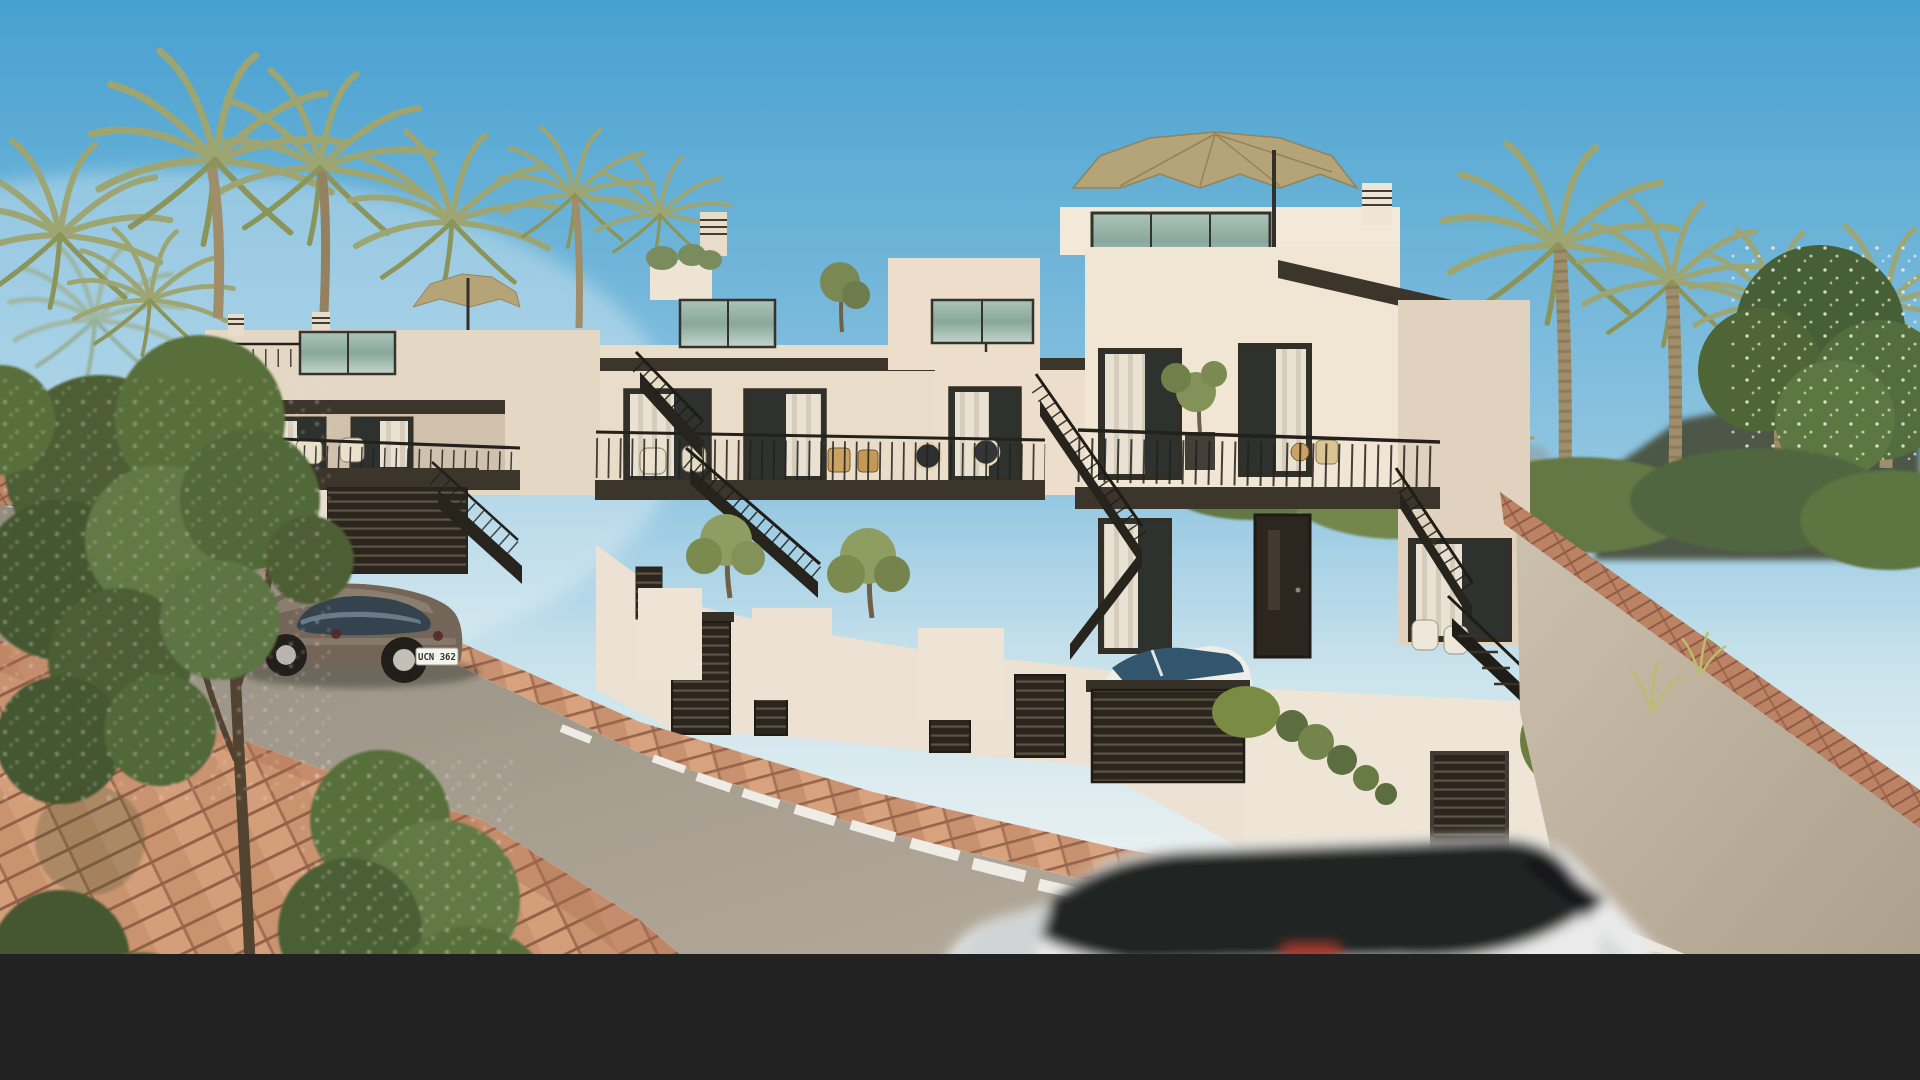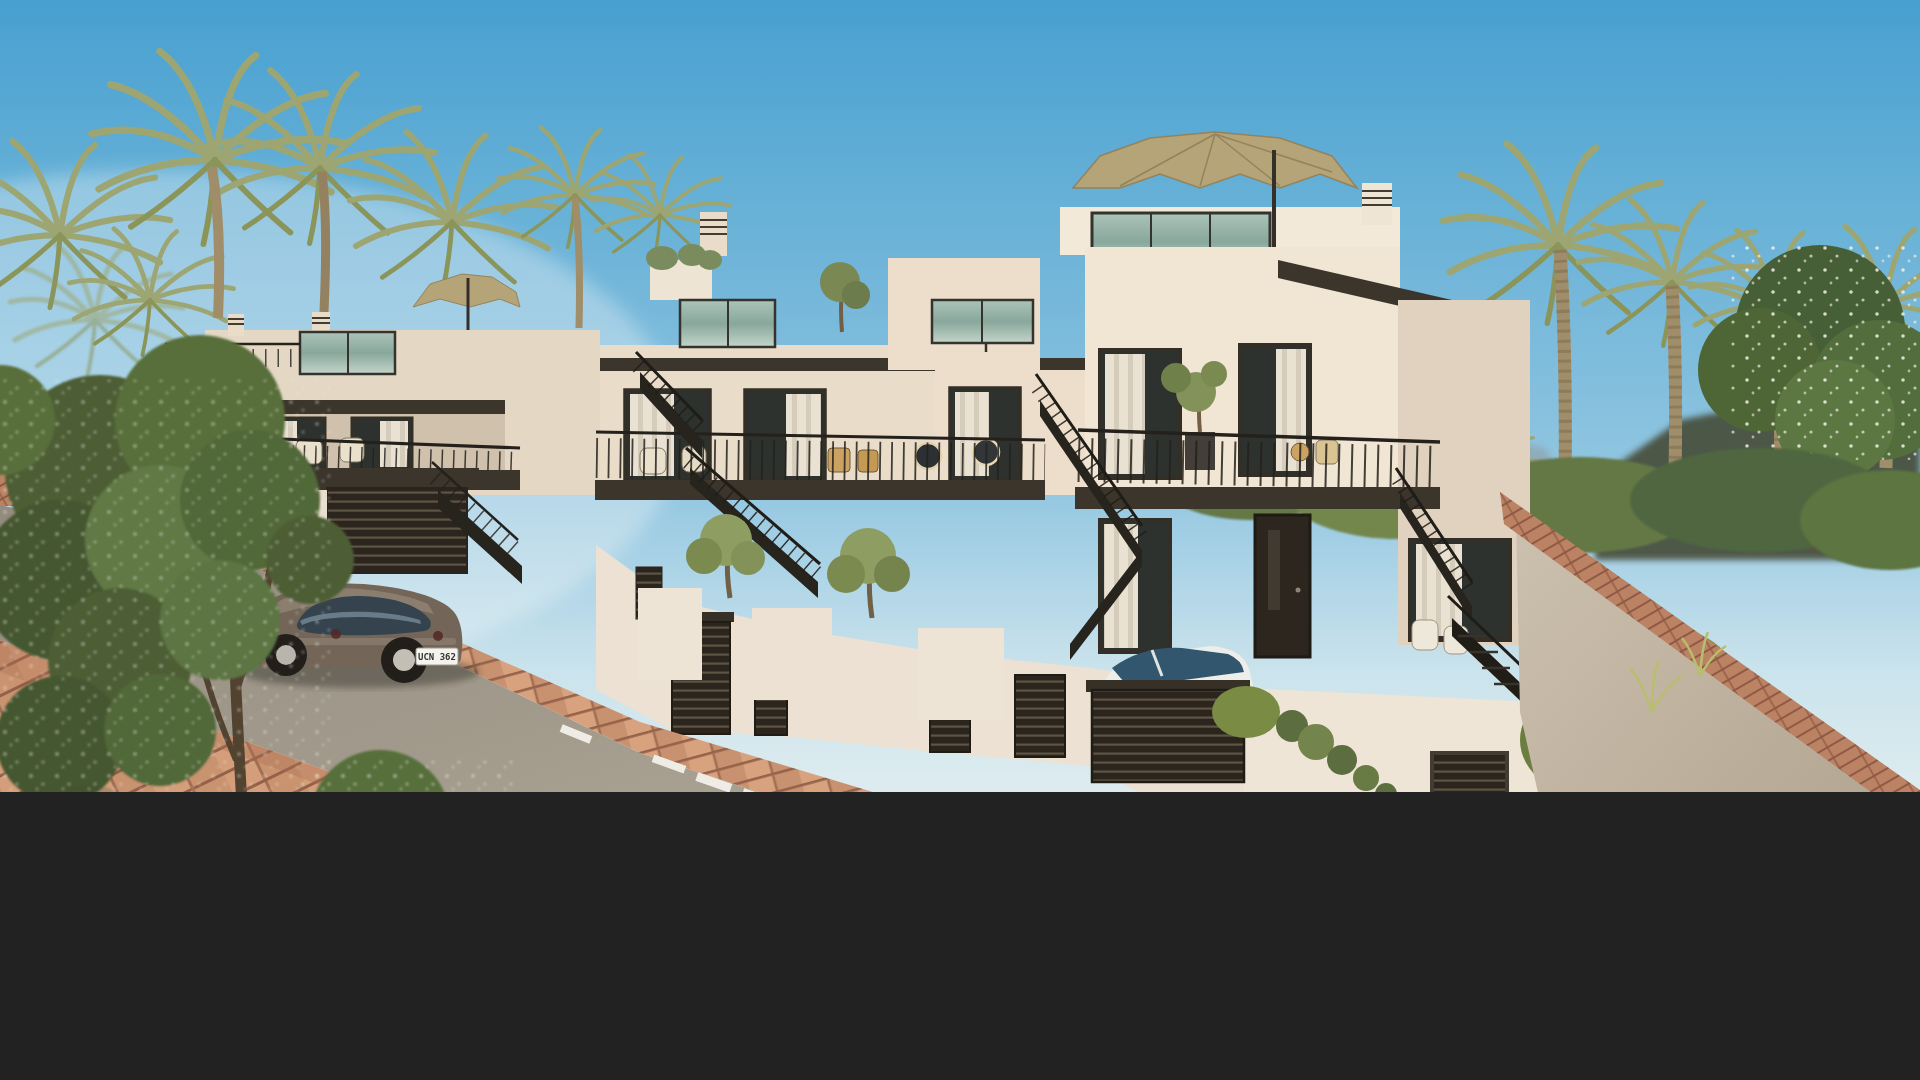--- a/index.html
+++ b/index.html
@@ -1,16 +1,16 @@
 <!DOCTYPE html>
 <html><head>
 <meta charset="utf-8">
 <style>
   html,body{margin:0;padding:0;background:#222;}
-  .stage{position:relative;width:1920px;height:792px;overflow:hidden;
+  .stage{position:relative;width:1920px;height:954px;overflow:hidden;
          font-family:"Liberation Sans", sans-serif;}
   .stage svg{position:absolute;left:0;top:0;display:block;}
   .plate-text{font-family:"DejaVu Sans Mono", monospace;font-weight:bold;}
 </style>
 </head>
 <body>
 
 <div class="stage">
 <svg width="1920" height="1080" viewBox="0 0 1920 1080">
   <defs>

